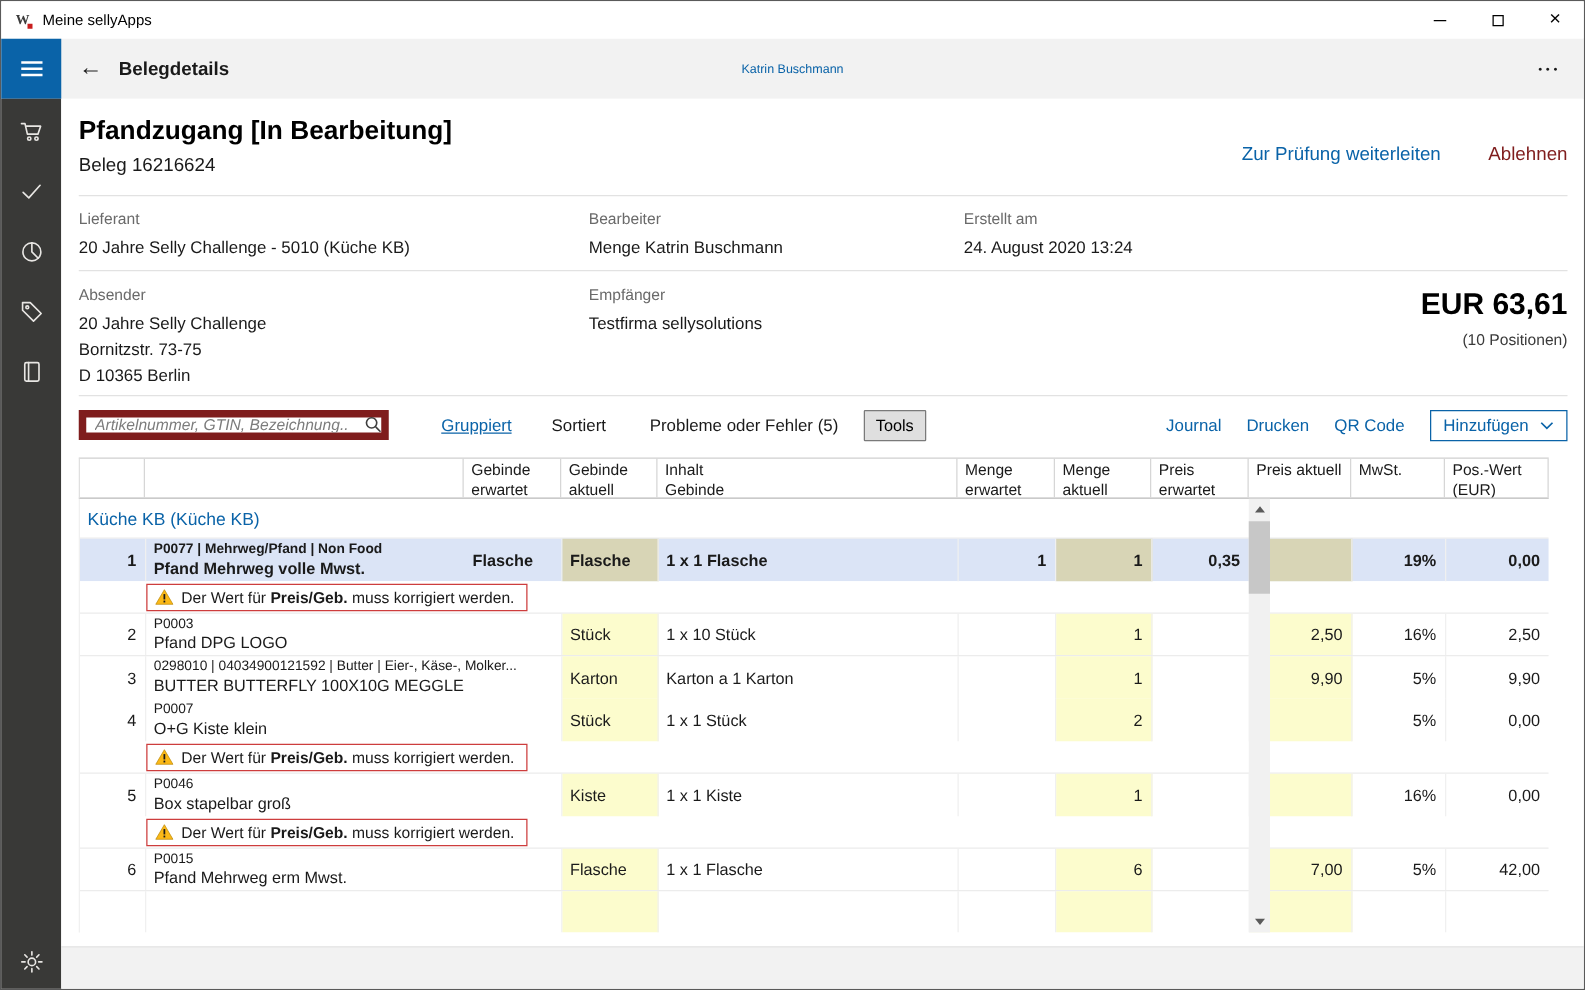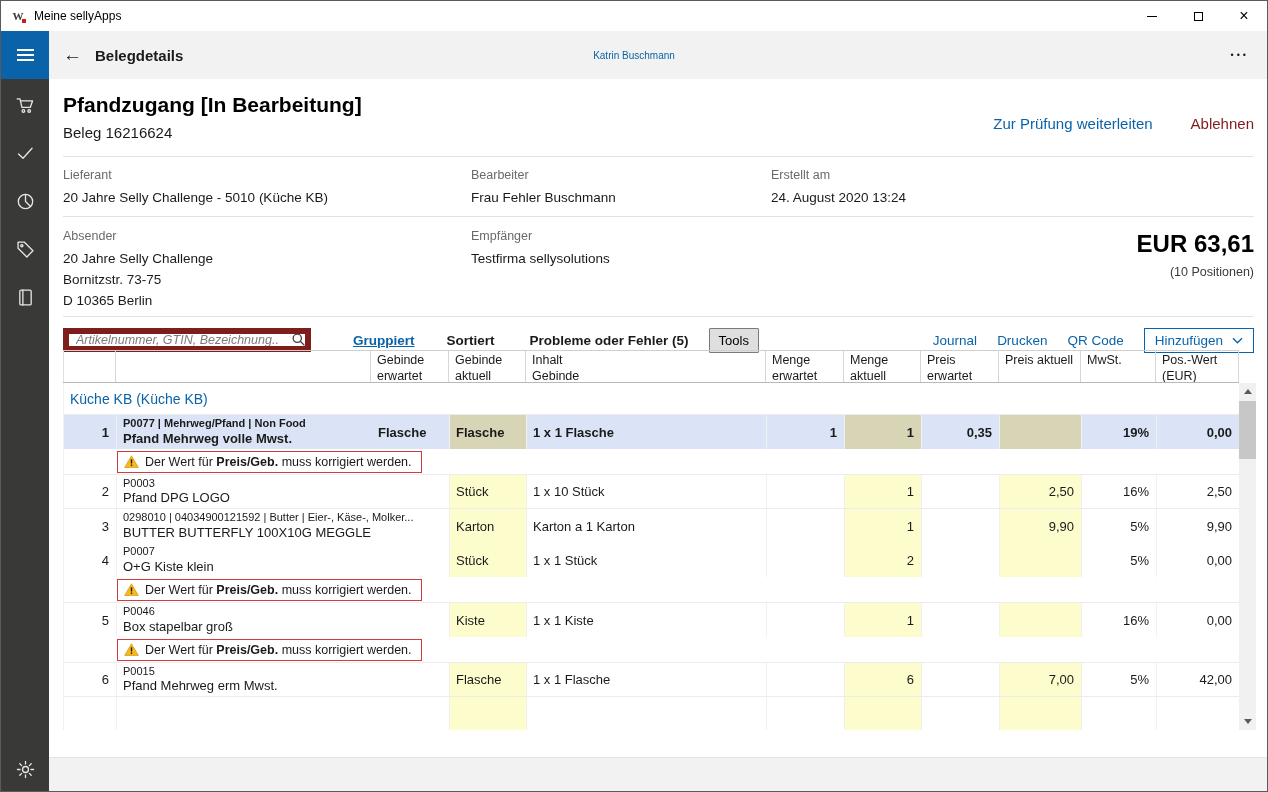--- a/index.html
+++ b/index.html
@@ -64,32 +64,32 @@
   .total-block{text-align:right;padding-top:1px;}
   .total{font-size:24px;font-weight:700;color:#000;}
   .positions{font-size:12.5px;margin-top:7px;color:#3a3a3a;}
 
   
   .toolbar{margin-top:9px;height:28px;display:flex;align-items:center;}
   .searchbox{position:relative;width:248px;height:24px;flex:none;}
   .searchbox input{width:100%;height:100%;border:6px solid #7f1d1d;padding:0 26px 0 7px;font-size:12.5px;font-family:inherit;outline:none;}
   .searchbox input::placeholder{font-style:italic;color:#7c7c7c;}
   .search-icon{position:absolute;right:5px;top:4px;cursor:pointer;}
-  .tb-link{font-size:13.5px;cursor:pointer;white-space:nowrap;font-weight:bold;}
+  .tb-link{font-size:13.5px;cursor:pointer;white-space:nowrap;}
   .gruppiert{color:var(--accent);text-decoration:underline;margin-left:42px;}
   .sortiert{margin-left:32px;}
   .probleme{margin-left:35px;}
   .tools-btn{margin-left:20px;font-size:13px;font-family:inherit;padding:4px 9px;background:#dfdfdf;border:1px solid #7a7a7a;cursor:pointer;border-radius:1px;}
   .tb-right{margin-left:auto;display:flex;align-items:center;gap:20px;}
   .tb-right .blue-link{font-size:13.5px;}
   .add-btn{border:1px solid var(--accent);background:#fff;color:var(--accent);font-size:13.5px;font-family:inherit;
     padding:4px 10px;display:flex;align-items:center;gap:9px;cursor:pointer;margin-left:0;}
 
   
-  .table{position:absolute;left:14px;top:271px;width:1193px;height:380px;font-size:13px;}
+  .table{position:absolute;left:14px;top:287px;width:953px;height:380px;font-size:13px;}
   .tgrid-cols{display:grid;grid-template-columns:53px 255px 78px 77px 240px 78px 77px 78px 82px 75px 83px;}
   .thead{width:1176px;height:33px;border-top:1px solid #cfcfcf;border-bottom:1px solid #b9b9b9;}
   .hcell{font-size:12.5px;padding:2px 4px 2px 6px;border-right:1px solid #d6d6d6;line-height:1.25;display:flex;align-items:flex-start;overflow:hidden;}
   .hcell:first-child{border-left:1px solid #e0e0e0;}
   .hcell span{display:inline-block;}
   .h-inhalt span{max-width:60px;}
 
   .tbody{width:1176px;height:347px;overflow:hidden;position:relative;border-left:1px solid #f0f0f0;}
   .group-row{height:32px;display:flex;align-items:center;padding-left:6px;color:var(--accent);font-size:14px;border-bottom:1px solid #ececec;cursor:pointer;}
   .trow{height:34px;border-bottom:1px solid #ececec;cursor:default;}
@@ -202,21 +202,21 @@
 
     <div class="divider"></div>
 
     <div class="info-grid info-a">
       <div class="field">
         <div class="flabel">Lieferant</div>
         <div class="fvalue">20 Jahre Selly Challenge - 5010 (Küche KB)</div>
       </div>
       <div class="field">
         <div class="flabel">Bearbeiter</div>
-        <div class="fvalue">Frau Fehler Buschmann</div>
+        <div class="fvalue">Menge Katrin Buschmann</div>
       </div>
       <div class="field">
         <div class="flabel">Erstellt am</div>
         <div class="fvalue">24. August 2020 13:24</div>
       </div>
       <div></div>
     </div>
 
     <div class="divider"></div>
 

